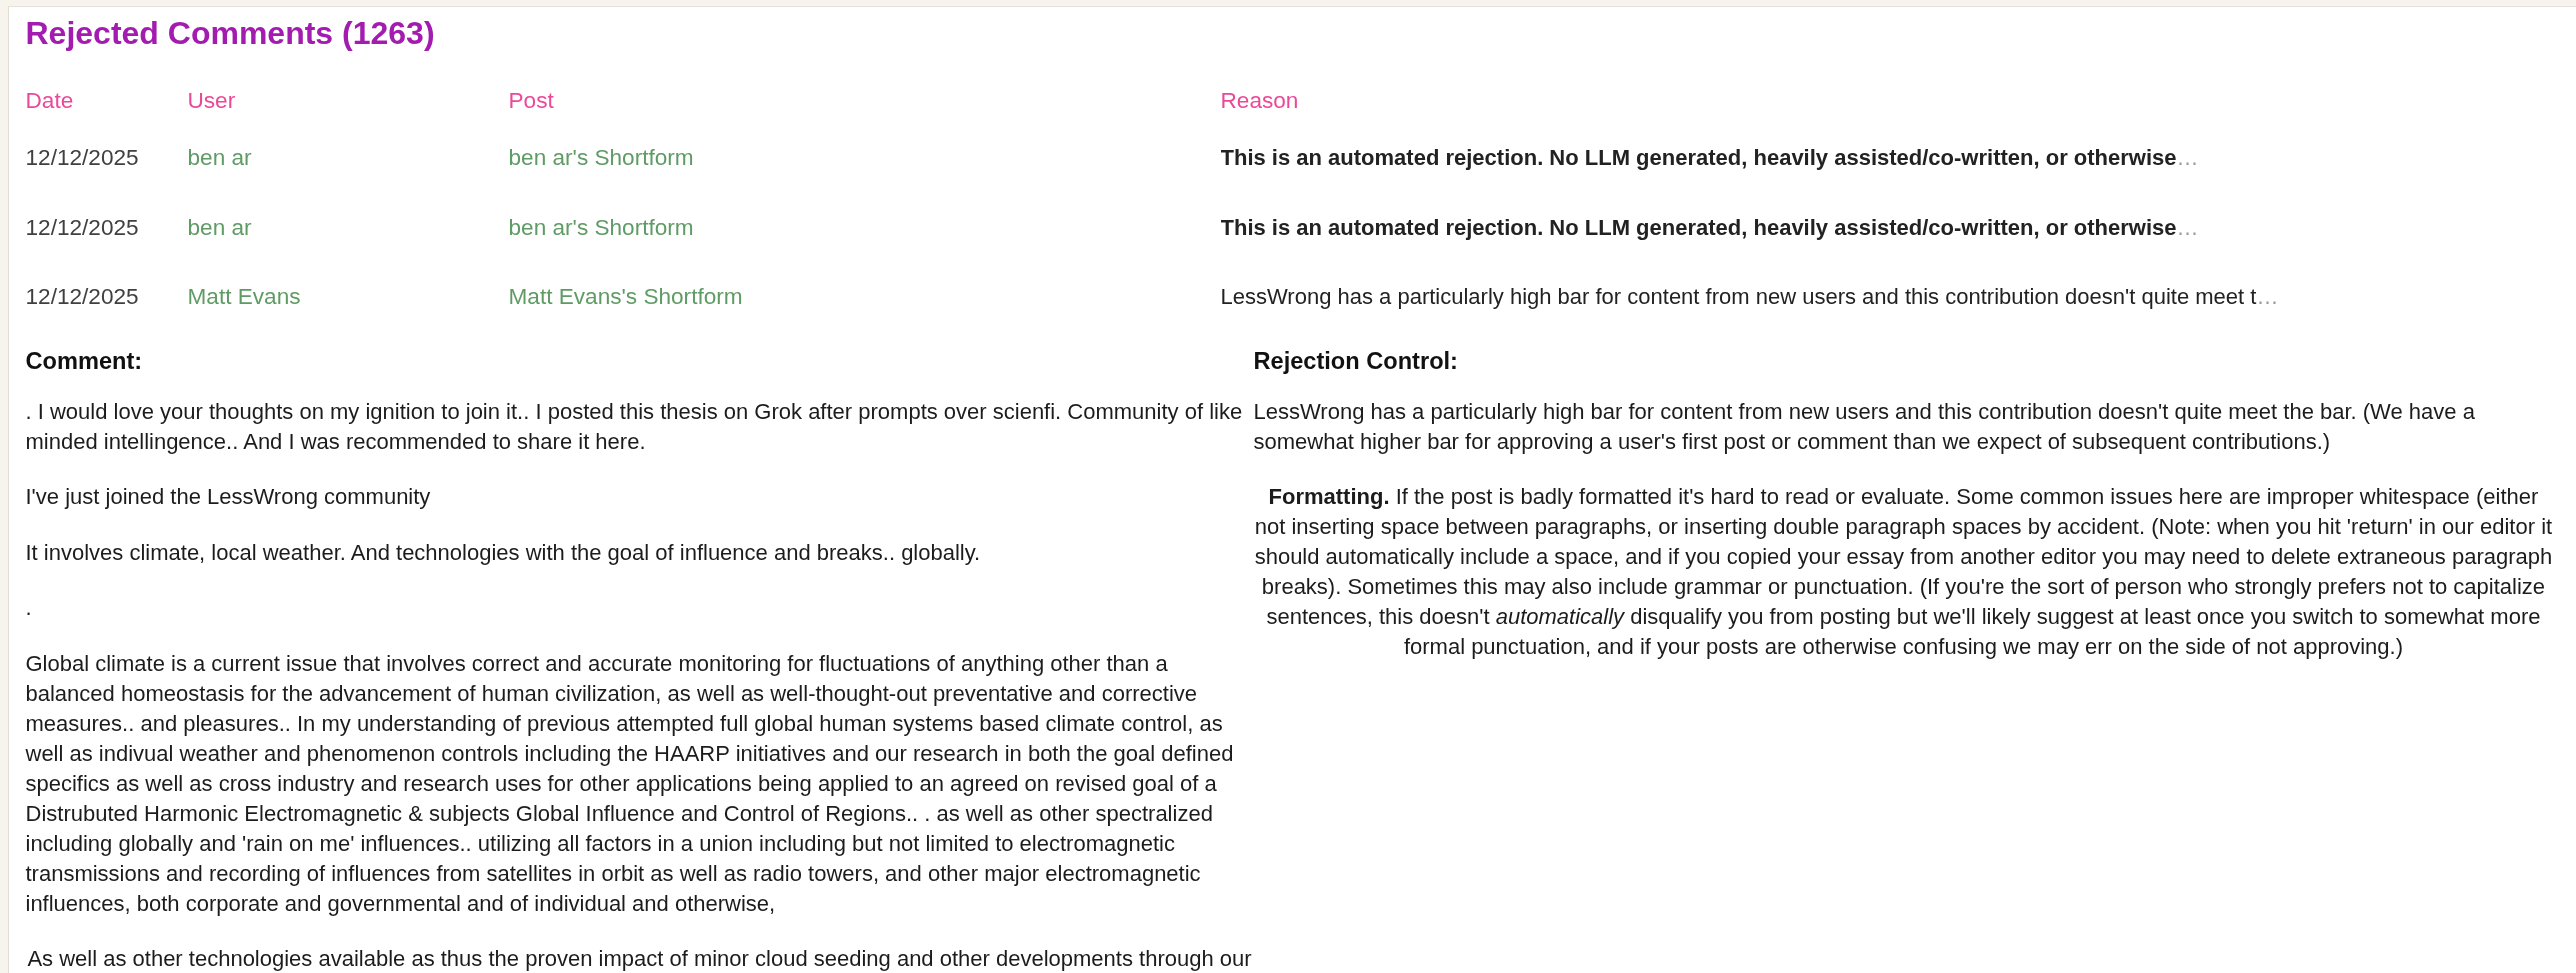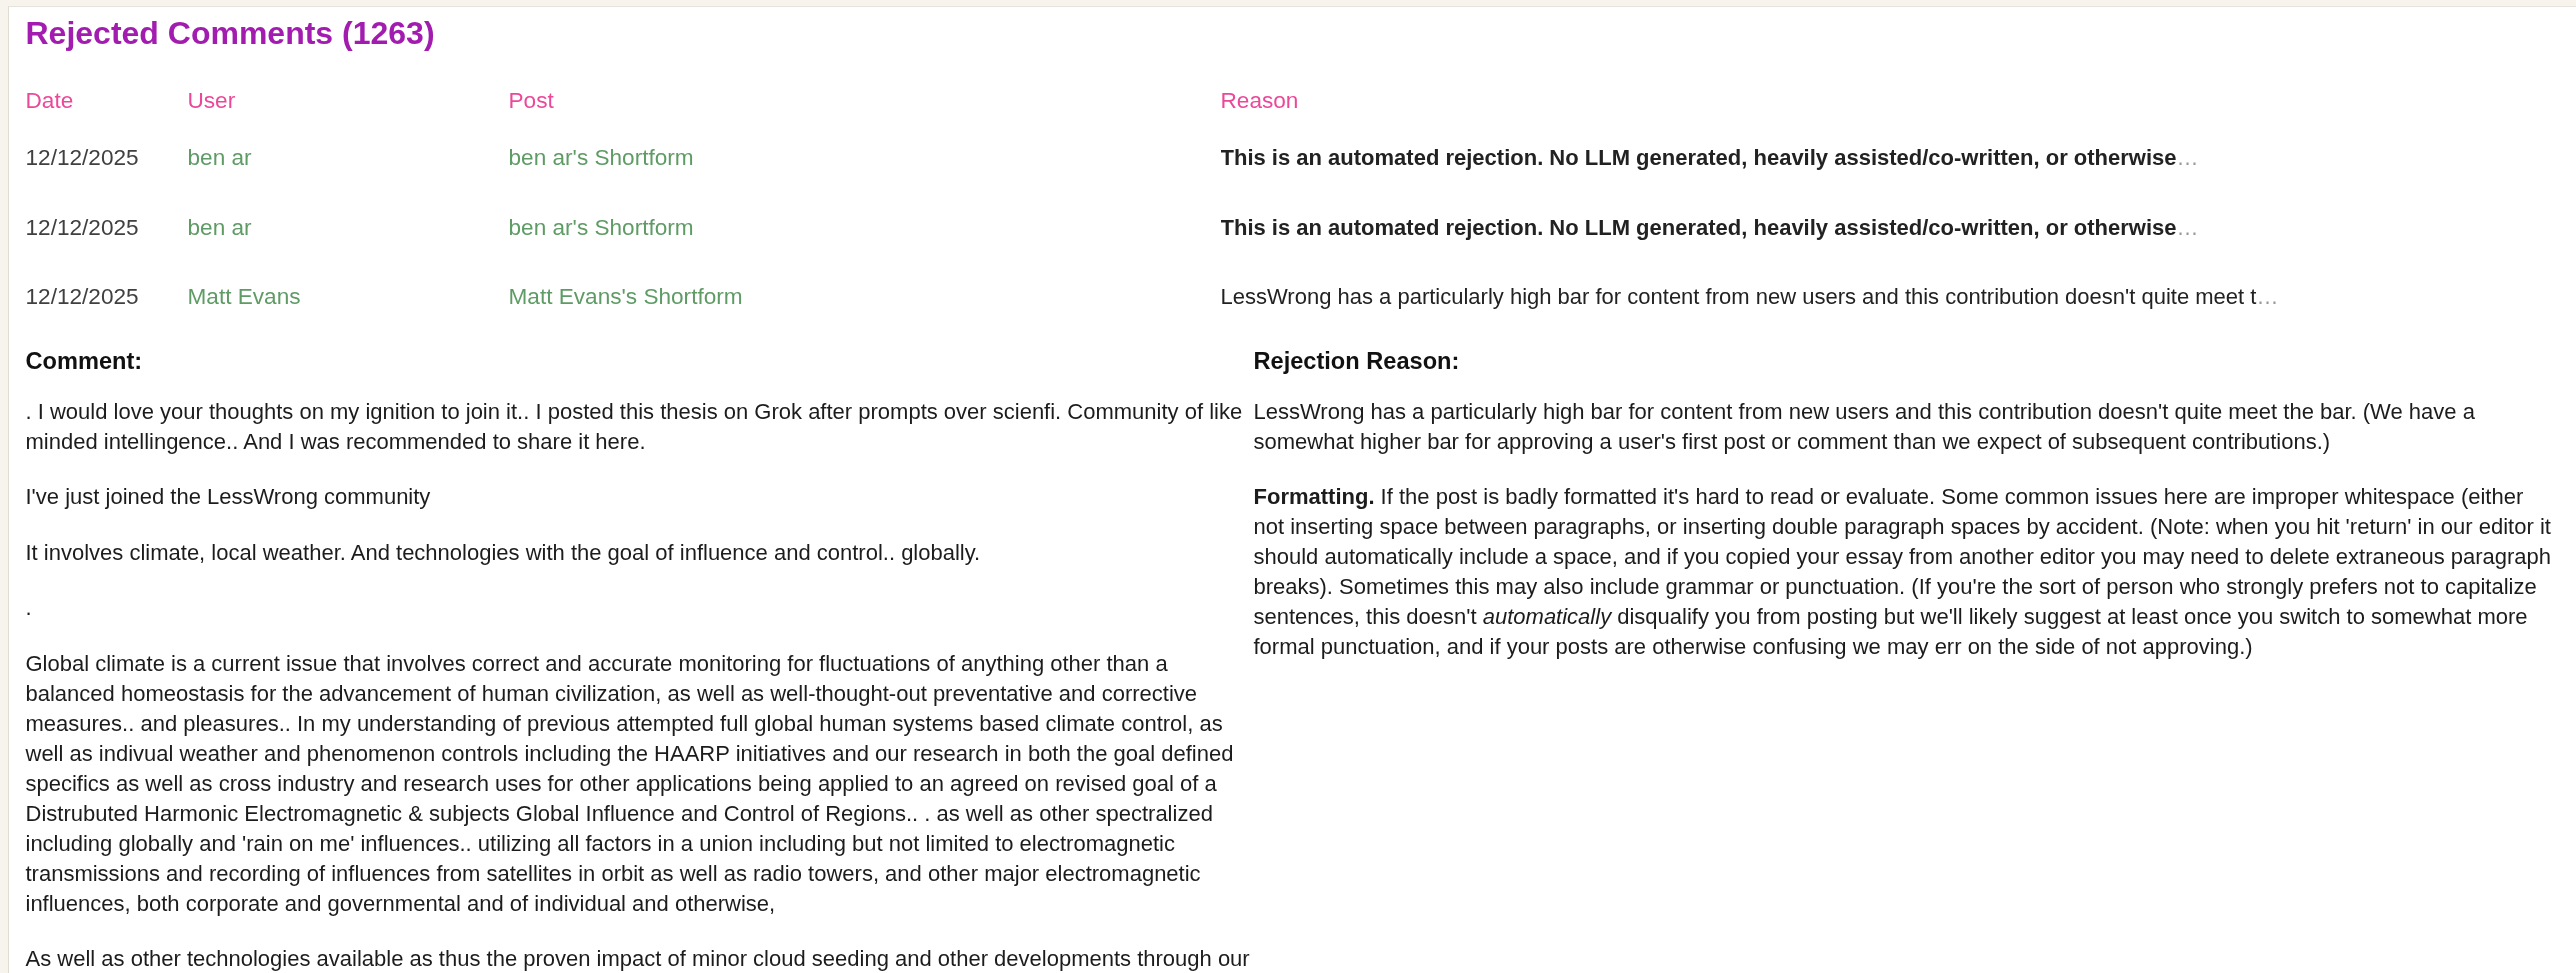--- a/index.html
+++ b/index.html
@@ -62,21 +62,21 @@
     line-height: 28px;
     margin-bottom: 22px;
     color: #111111;
   }
   .para {
     font-size: 22px;
     line-height: 30px;
     margin-bottom: 25.5px;
     color: #1c1c1c;
   }
-  .para:last-child { margin-bottom: 0; }
+  .para:last-child { margin-bottom: 0; text-align: center; }
   .lead-bold { font-weight: bold; }
   .em { font-style: italic; }
 </style>
 </head>
 <body>
 
 <div class="card">
 
   <div class="page-title">Rejected Comments (1263)</div>
 
@@ -109,28 +109,28 @@
       <div class="cell-reason"><span>LessWrong has a particularly high bar for content from new users and this contribution doesn't quite meet t</span><span class="ellipsis">…</span></div>
     </div>
   </div>
 
   <div class="detail">
 
     <div class="pane">
       <div class="pane-heading">Comment:</div>
       <p class="para">. I would love your thoughts on my ignition to join it.. I posted this thesis on Grok after prompts over scienfi. Community of like minded intellingence.. And I was recommended to share it here.</p>
       <p class="para">I've just joined the LessWrong community</p>
-      <p class="para">It involves climate, local weather. And technologies with the goal of influence and control.. globally.</p>
+      <p class="para">It involves climate, local weather. And technologies with the goal of influence and breaks.. globally.</p>
       <p class="para">.</p>
       <p class="para">Global climate is a current issue that involves correct and accurate monitoring for fluctuations of anything other than a balanced homeostasis for the advancement of human civilization, as well as well-thought-out preventative and corrective measures.. and pleasures.. In my understanding of previous attempted full global human systems based climate control, as well as indivual weather and phenomenon controls including the HAARP initiatives and our research in both the goal defined specifics as well as cross industry and research uses for other applications being applied to an agreed on revised goal of a Distrubuted Harmonic Electromagnetic &amp; subjects Global Influence and Control of Regions.. . as well as other spectralized including globally and 'rain on me' influences..  utilizing all factors in a union including but not limited to electromagnetic transmissions and recording of influences from satellites in orbit as well as radio towers, and other major electromagnetic influences, both corporate and governmental and of individual and otherwise,</p>
       <p class="para">As well as other technologies available as thus the proven impact of minor cloud seeding and other developments through our history.. Initiative, Cooperation towards a shared once of longevity together in peace is my foreseeable requirement.</p>
     </div>
 
     <div class="pane">
-      <div class="pane-heading">Rejection Reason:</div>
+      <div class="pane-heading">Rejection Control:</div>
       <p class="para">LessWrong has a particularly high bar for content from new users and this contribution doesn't quite meet the bar. (We have a somewhat higher bar for approving a user's first post or comment than we expect of subsequent contributions.)</p>
       <p class="para"><span class="lead-bold">Formatting.</span><span> If the post is badly formatted it's hard to read or evaluate. Some common issues here are improper whitespace (either not inserting space between paragraphs, or inserting double paragraph spaces by accident. (Note: when you hit 'return' in our editor it should automatically include a space, and if you copied your essay from another editor you may need to delete extraneous paragraph breaks). Sometimes this may also include grammar or punctuation. (If you're the sort of person who strongly prefers not to capitalize sentences, this doesn't </span><span class="em">automatically</span><span> disqualify you from posting but we'll likely suggest at least once you switch to somewhat more formal punctuation, and if your posts are otherwise confusing we may err on the side of not approving.)</span></p>
     </div>
 
   </div>
 
 </div>
 
 
 </body></html>

